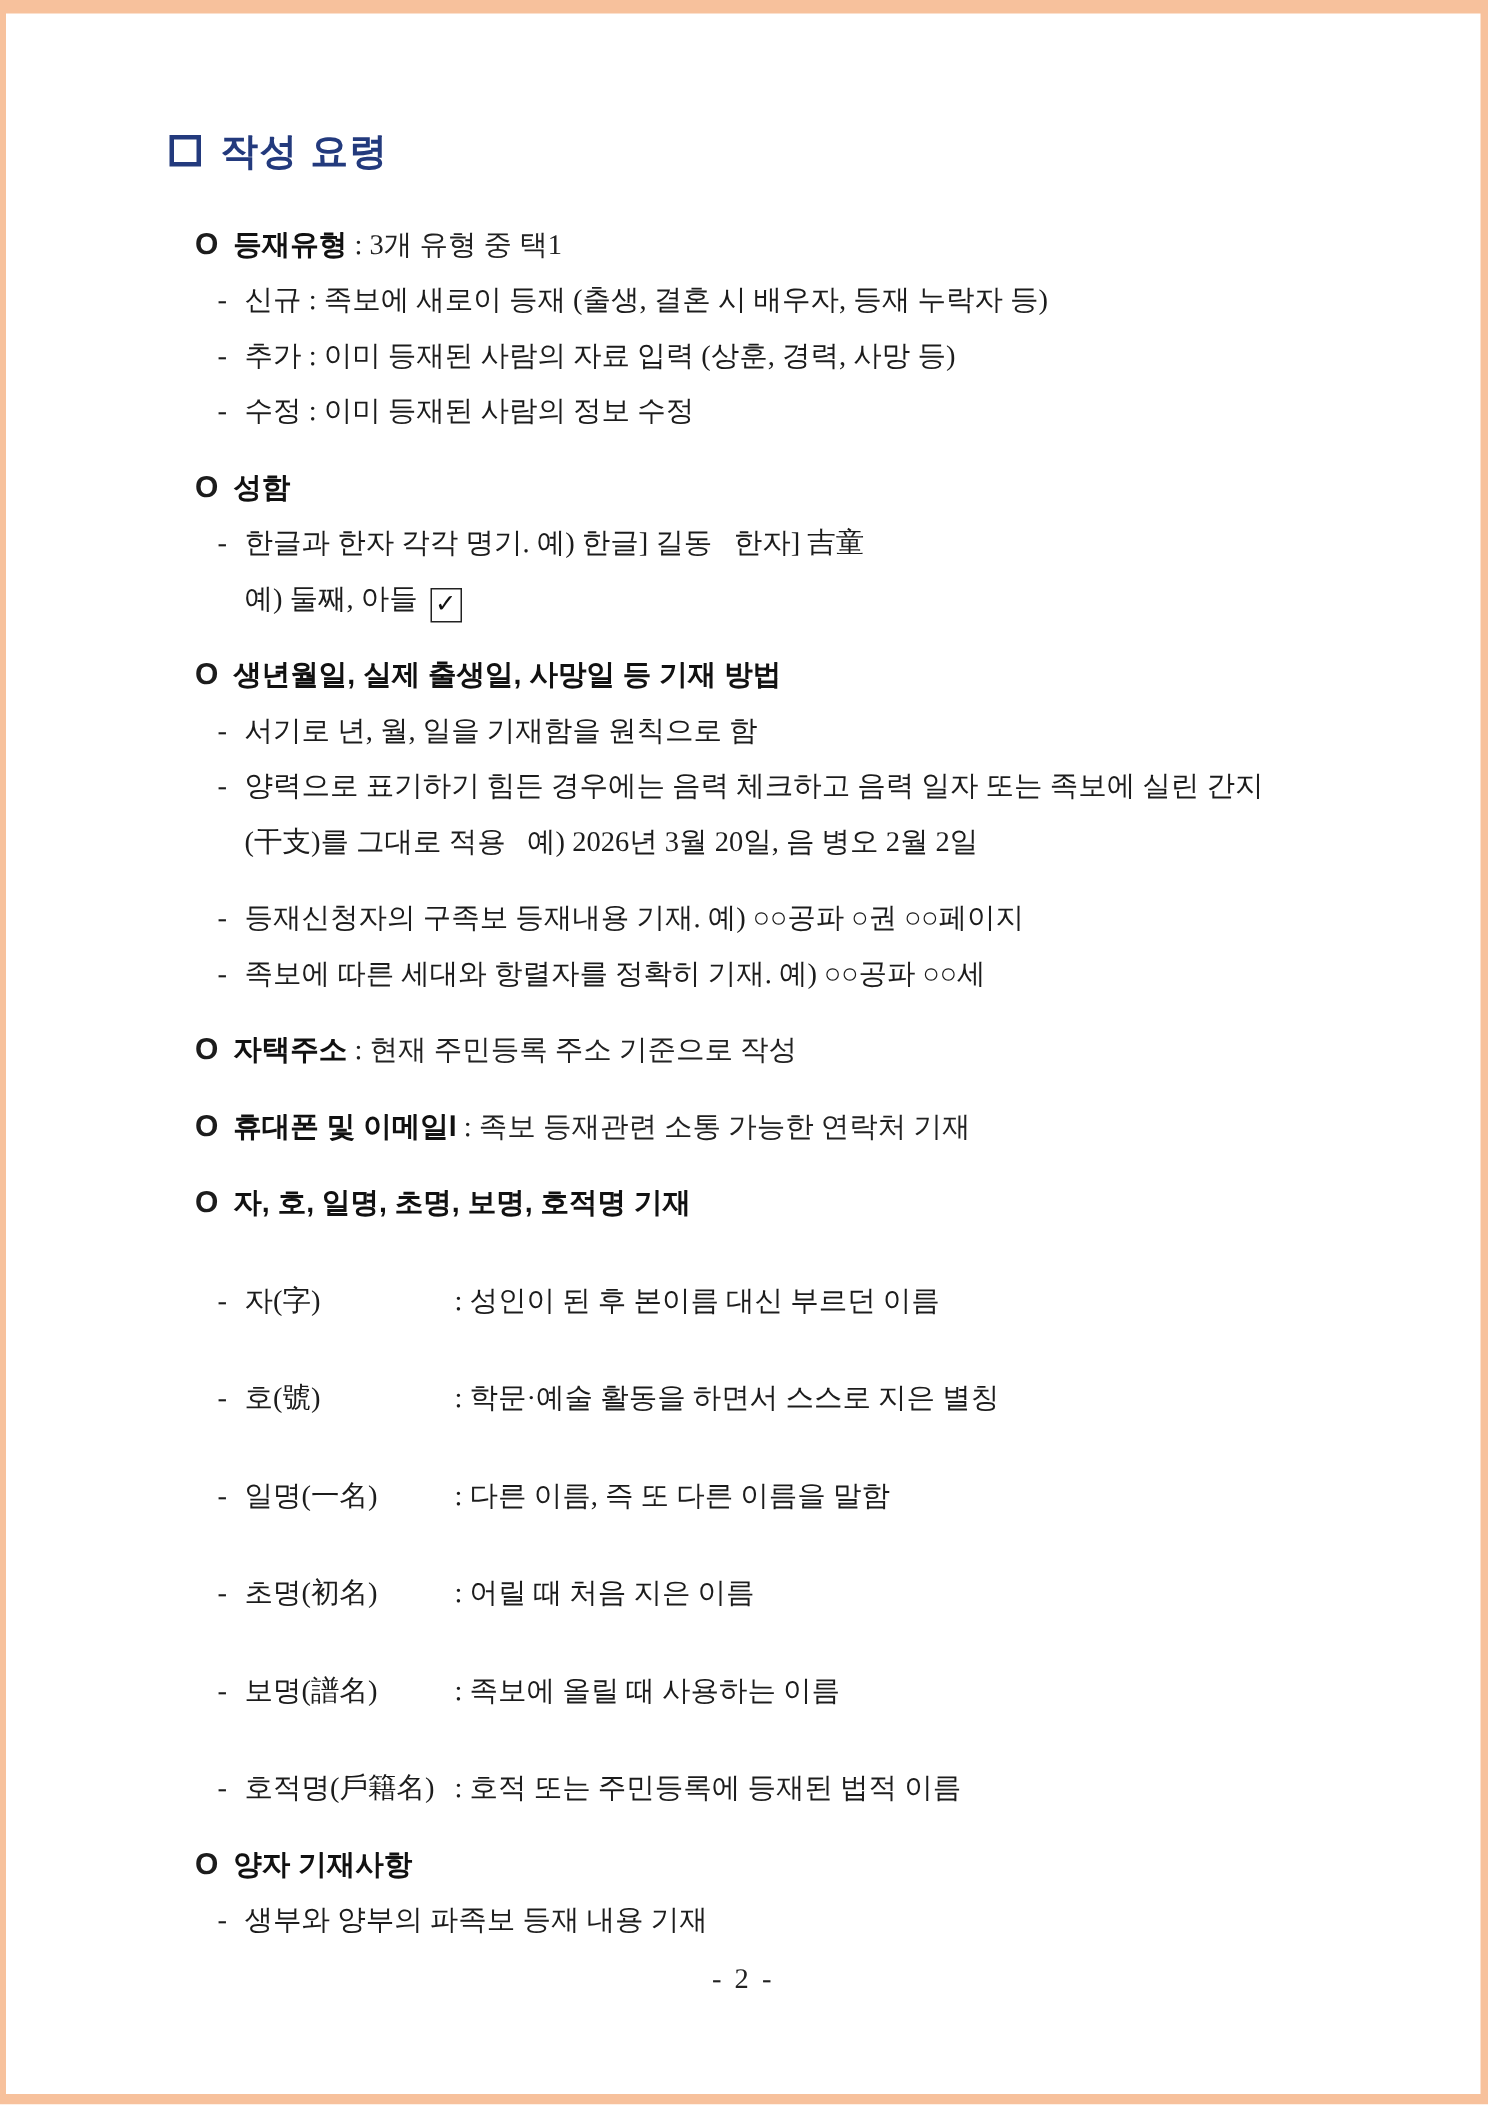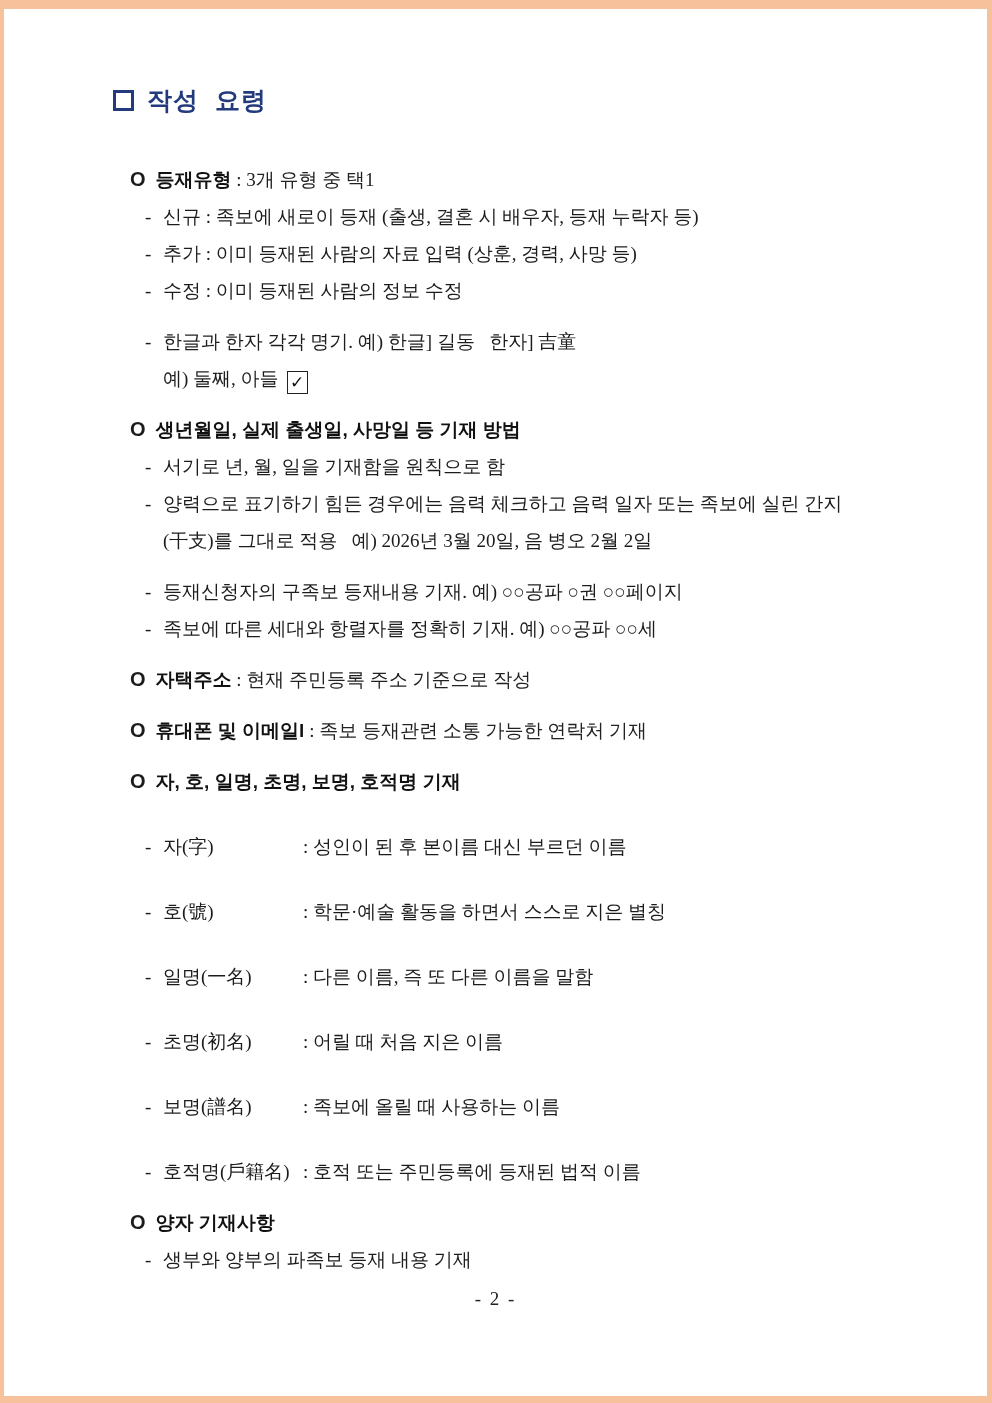--- a/index.html
+++ b/index.html
@@ -13,36 +13,36 @@
     border-color: var(--border-color, #f7c19c);
     border-width: 9px 5px 7px 4px;
     font-family: "Liberation Serif", "DejaVu Serif", serif;
     color: var(--text-color, #1c1c1c);
     overflow: hidden;
   }
   .content { padding: 74px 60px 0 109px; }
   .doc-title {
     display: flex;
     align-items: center;
-    font-family: Liberation Mono, monospace;
+    font-family: Liberation Sans, sans-serif;
     font-weight: bold;
     font-size: 25px;
     color: var(--accent-color, #233a7d);
     letter-spacing: 1px;
     height: 34px;
   }
   .title-square {
     display: inline-block;
     width: 15px; height: 15px;
     border: 3px solid var(--accent-color, #233a7d);
     margin-right: 13px;
     flex: 0 0 auto;
   }
   .section { margin-left: 17px; margin-top: 14px; }
-  .section.first { margin-top: 44px; }
+  .section.first { margin-top: 28px; }
   .sec-heading {
     line-height: 37px;
     font-size: 19px;
     white-space: pre-wrap;
   }
   .sec-bullet {
     font-family: "Liberation Sans", "DejaVu Sans", sans-serif;
     font-weight: bold;
     font-size: 20px;
     margin-right: 10px;
@@ -97,20 +97,21 @@
       <span>작성 요령</span>
     </div>
     <div>
         <div class="section first">
           <div class="sec-heading"><span class="sec-bullet">O</span><span class="sec-title">등재유형</span><span class="sec-inline"> : 3개 유형 중 택1</span></div>
           <div class="item"><span class="dash">-</span><span class="item-text">신규 : 족보에 새로이 등재 (출생, 결혼 시 배우자, 등재 누락자 등)</span></div>
           <div class="item"><span class="dash">-</span><span class="item-text">추가 : 이미 등재된 사람의 자료 입력 (상훈, 경력, 사망 등)</span></div>
           <div class="item"><span class="dash">-</span><span class="item-text">수정 : 이미 등재된 사람의 정보 수정</span></div>
         </div>
         <div class="section">
+          <div class="sec-heading"><span class="sec-bullet">O</span><span class="sec-title">성함</span></div>
           <div class="item"><span class="dash">-</span><span class="item-text">한글과 한자 각각 명기. 예) 한글] 길동   한자] 吉童</span></div>
           <div class="item cont"><span class="item-text">예) 둘째, 아들</span><span class="checkbox">✓</span></div>
         </div>
         <div class="section">
           <div class="sec-heading"><span class="sec-bullet">O</span><span class="sec-title">생년월일, 실제 출생일, 사망일 등 기재 방법</span></div>
           <div class="item"><span class="dash">-</span><span class="item-text">서기로 년, 월, 일을 기재함을 원칙으로 함</span></div>
           <div class="item"><span class="dash">-</span><span class="item-text">양력으로 표기하기 힘든 경우에는 음력 체크하고 음력 일자 또는 족보에 실린 간지</span></div>
           <div class="item cont"><span class="item-text">(干支)를 그대로 적용   예) 2026년 3월 20일, 음 병오 2월 2일</span></div>
         </div>
         <div class="section">

